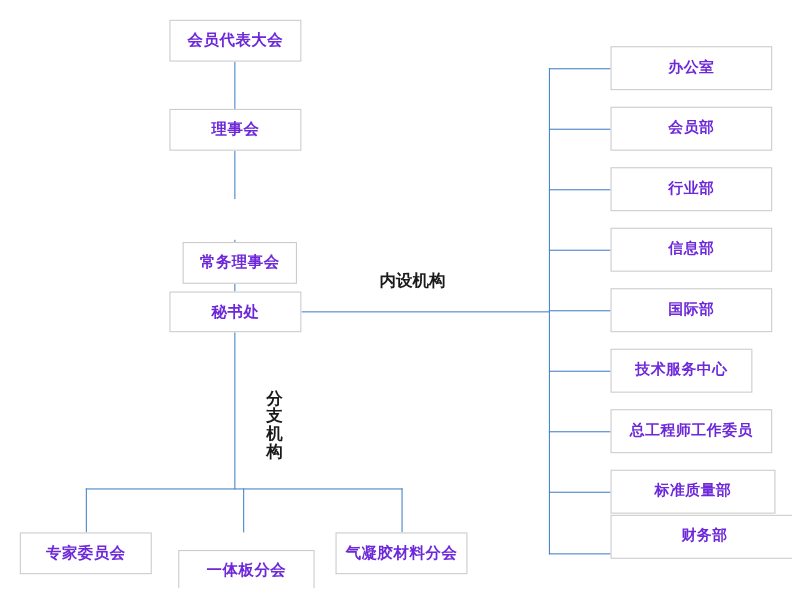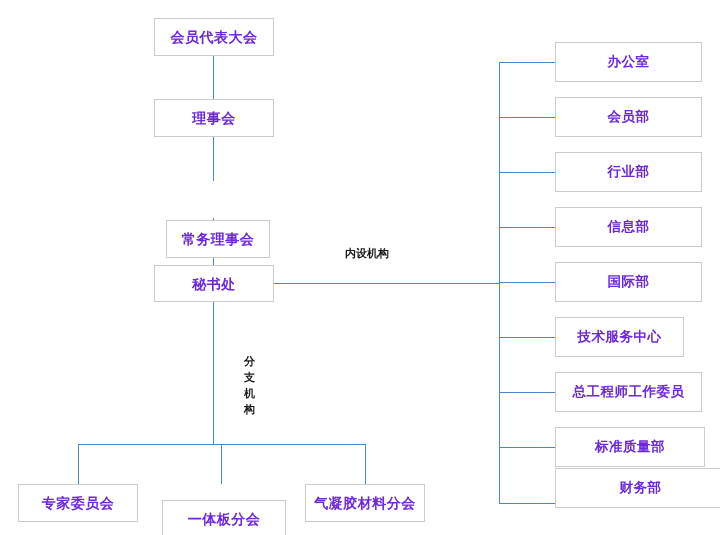--- a/index.html
+++ b/index.html
@@ -40,21 +40,21 @@
     position: absolute;
     background: #4a86c8;
     z-index: 1;
   }
   .conn.v { width: 1px; }
   .conn.h { height: 1px; }
   .edge-label {
     position: absolute;
     color: #1a1a1a;
     font-weight: bold;
-    font-size: 11px;
+    font-size: 15px;
     line-height: 1;
     white-space: nowrap;
     z-index: 3;
     background: #ffffff;
     padding: 1px 3px;
   }
   .edge-label.vertical {
     white-space: normal;
     width: 15px;
     text-align: center;

